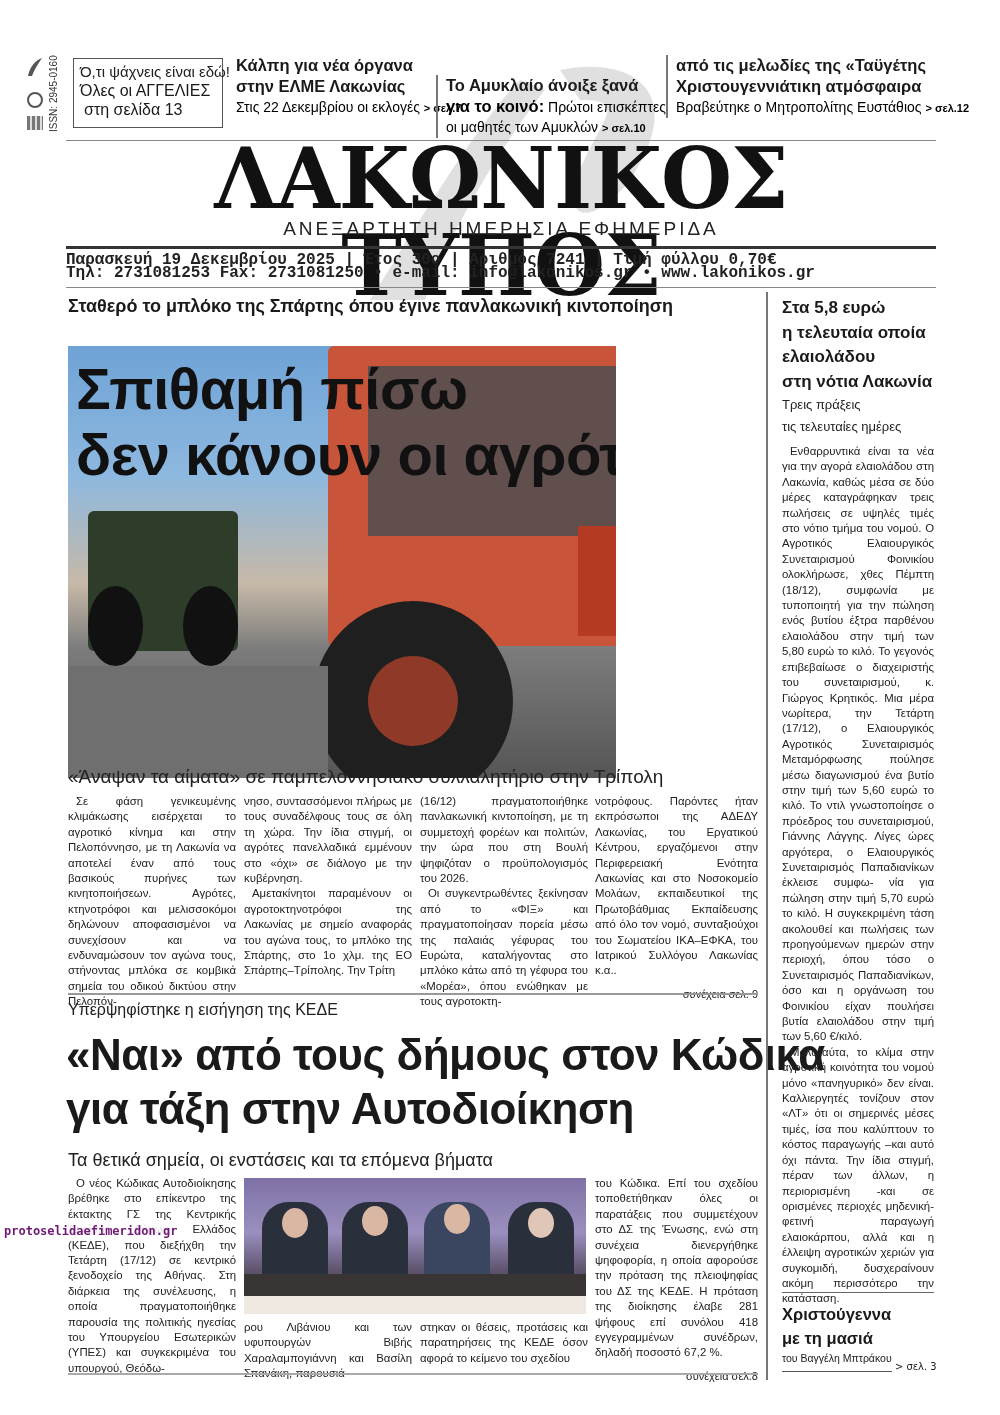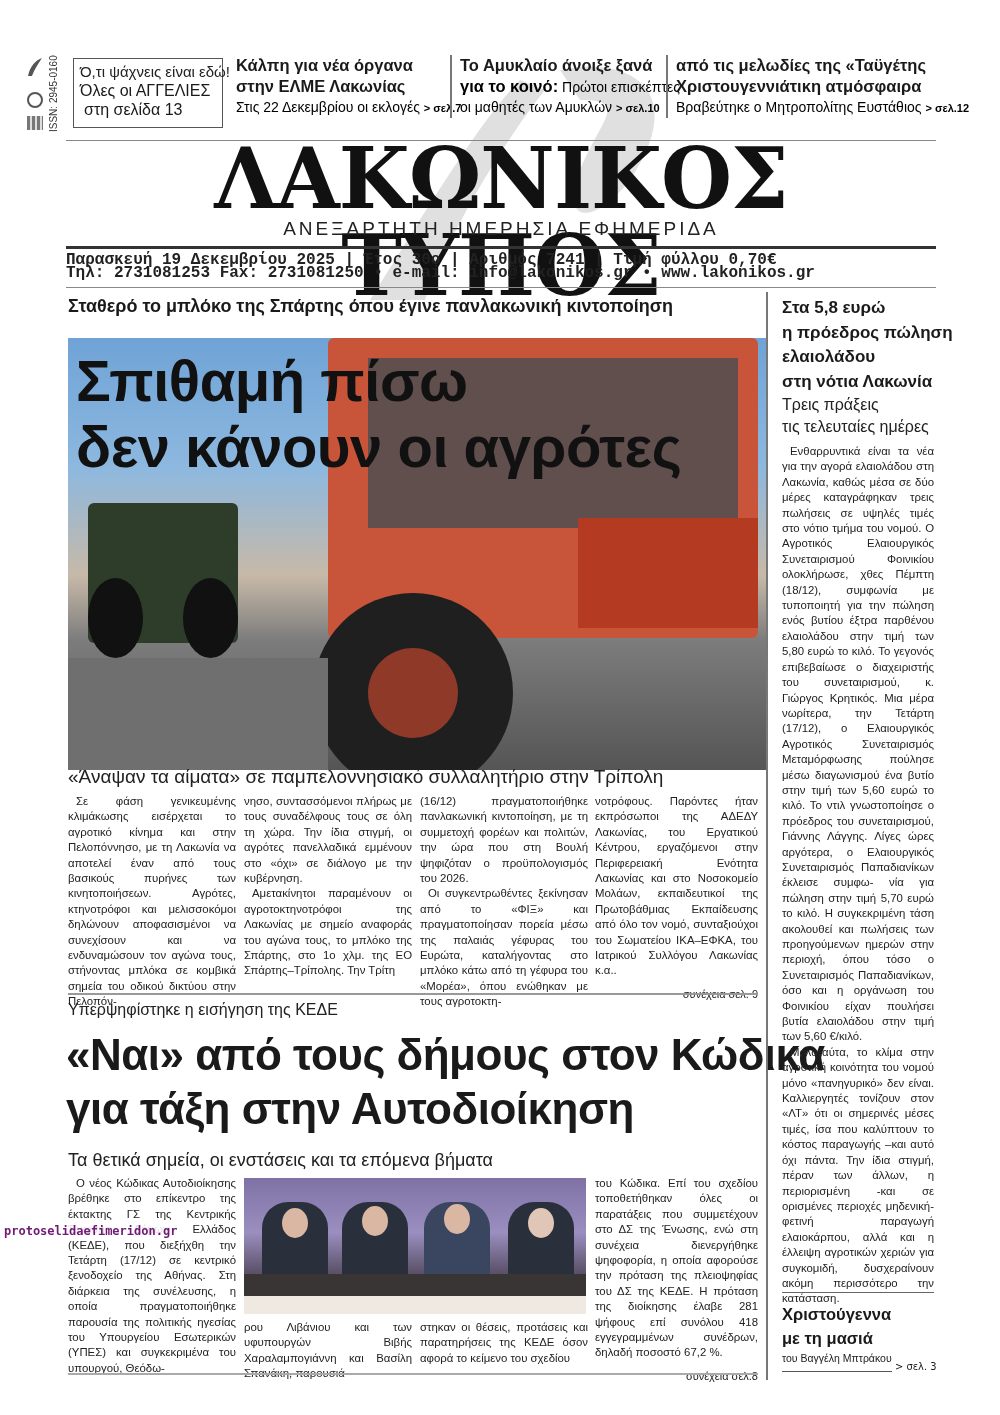--- a/index.html
+++ b/index.html
@@ -30,21 +30,21 @@
 
   
   .rule-thin { position: absolute; height: 2px; background: #444; }
   .rule-thick { position: absolute; height: 3px; background: #333; }
   .masthead-title { left: 66px; top: 136px; width: 870px; text-align: center; font-family: "DejaVu Serif", "Liberation Serif", serif; font-size: 80px; font-weight: bold; letter-spacing: -1px; line-height: 82px; transform: scaleX(1.02) scaleY(1.05); transform-origin: center top; color: #111; }
   .masthead-sub { left: 66px; top: 218px; width: 870px; text-align: center; font-size: 19px; letter-spacing: 3px; color: #222; font-family: "Liberation Sans", sans-serif; }
   .issue-info { left: 66px; top: 254px; width: 870px; text-align: left; font-size: 16px; font-weight: bold; line-height: 13px; color: #222; font-family: Liberation Mono, monospace; }
 
   
   .kicker { left: 68px; top: 296px; font-size: 18px; font-weight: bold; white-space: nowrap; color: #1a1a1a; font-family: "Liberation Sans Narrow","Liberation Sans",sans-serif; }
-  .hero { left: 68px; top: 338px; width: 700px; height: 432px; overflow: hidden; background: linear-gradient(180deg, #6fa3d6 0%, #8db8df 30%, #c7b9a8 55%, #7c7c7c 70%, #555 100%); }
+  .hero { left: 68px; top: 346px; width: 548px; height: 432px; overflow: hidden; background: linear-gradient(180deg, #6fa3d6 0%, #8db8df 30%, #c7b9a8 55%, #7c7c7c 70%, #555 100%); }
   .hero-title { position: absolute; left: 8px; top: 10px; font-family: "Liberation Sans Narrow","Liberation Sans",sans-serif; font-weight: bold; font-size: 58px; line-height: 66px; color: #111; white-space: nowrap; letter-spacing: -0.5px; }
   .hero-caption { left: 68px; top: 766px; width: 690px; font-size: 19px; color: #222; white-space: nowrap; font-family: "Liberation Sans Narrow","Liberation Sans",sans-serif; }
 
   .col-text { position: absolute; font-size: 11.4px; line-height: 15.4px; text-align: justify; color: #222; font-family: "Liberation Sans Narrow","Liberation Sans",sans-serif; hyphens: manual; }
   .col-text p { text-indent: 8px; }
   .col-text .cont { text-align: right; font-size: 11px; margin-top: 8px; }
 
   
   .s2-kicker { left: 68px; top: 1001px; font-size: 16px; color: #222; white-space: nowrap; font-family: "Liberation Sans Narrow","Liberation Sans",sans-serif; }
   .s2-title { left: 66px; top: 1028px; font-size: 44px; font-weight: bold; line-height: 54px; white-space: nowrap; font-family: "Liberation Sans Narrow","Liberation Sans",sans-serif; letter-spacing: -0.5px; }
@@ -53,21 +53,21 @@
   .person { position: absolute; bottom: 30px; width: 66px; height: 82px; border-radius: 26px 26px 4px 4px; background: #2a2f3c; }
   .head { position: absolute; width: 26px; height: 30px; border-radius: 50%; background: #d9b7a3; }
   .table-strip { position: absolute; left: 0; bottom: 18px; width: 100%; height: 22px; background: #3a3535; }
   .cloth { position: absolute; left: 0; bottom: 0; width: 100%; height: 18px; background: #efe9e2; }
 
   .watermark-text { left: 4px; top: 1224px; font-size: 12px; font-weight: bold; color: #701a75; font-family: "DejaVu Sans Mono","Liberation Mono",monospace; white-space: nowrap; background: rgba(255,255,255,0.85); }
 
   
   .right-rule { position: absolute; left: 766px; top: 292px; width: 2px; height: 1088px; background: #777; }
   .r-title { left: 782px; top: 296px; font-size: 17px; line-height: 24.5px; font-weight: bold; white-space: nowrap; font-family: "Liberation Sans Narrow","Liberation Sans",sans-serif; }
-  .r-sub { left: 782px; top: 394px; font-size: 16px; line-height: 22px; color: #222; white-space: nowrap; font-family: "Liberation Sans Narrow","Liberation Sans",sans-serif; }
+  .r-sub { left: 782px; top: 394px; font-size: 13px; line-height: 22px; color: #222; white-space: nowrap; font-family: "Liberation Sans Narrow","Liberation Sans",sans-serif; }
   .r-box-title { left: 782px; top: 1302px; font-size: 16.5px; line-height: 24px; font-weight: bold; white-space: nowrap; font-family: "Liberation Sans Narrow","Liberation Sans",sans-serif; }
   .r-box-author { left: 782px; top: 1352px; font-size: 10.5px; white-space: nowrap; font-family: "Liberation Sans Narrow","Liberation Sans",sans-serif; }
   .r-box-page { left: 895px; top: 1360px; font-size: 11px; white-space: nowrap; }
   .r-box-line { position: absolute; left: 782px; top: 1371px; width: 110px; height: 1px; background: #555; }
 </style>
 </head>
 <body>
 
 <svg class="watermark" viewBox="0 0 420 240">
   <path d="M40 240 C 90 160, 150 60, 190 20 L 215 30 C 175 80, 120 170, 95 240 Z" fill="#777"></path>
@@ -88,21 +88,21 @@
   <div class="promo-2">Όλες οι ΑΓΓΕΛΙΕΣ</div>
   <div class="promo-2" style="padding-left:4px">στη σελίδα 13</div>
 </div>
 
 <div class="abs teaser" style="left:228px;">
   <div class="t-h">Κάλπη για νέα όργανα</div>
   <div class="t-h">στην ΕΛΜΕ Λακωνίας</div>
   <div class="t-s"><span>Στις 22 Δεκεμβρίου οι εκλογές</span> <span class="pg">&gt; σελ.7</span></div>
 </div>
 
-<div class="abs teaser sep" style="left:450px;">
+<div class="abs teaser sep" style="left:436px;margin-top:20px;">
   <div class="t-h">Το Αμυκλαίο άνοιξε ξανά</div>
   <div class="t-s"><b class="t-h" style="display:inline">για το κοινό:</b><span> Πρώτοι επισκέπτες</span></div>
   <div class="t-s"><span>οι μαθητές των Αμυκλών</span> <span class="pg">&gt; σελ.10</span></div>
 </div>
 
 <div class="abs teaser sep" style="left:666px;">
   <div class="t-h">από τις μελωδίες της «Ταϋγέτης</div>
   <div class="t-h">Χριστουγεννιάτικη ατμόσφαιρα</div>
   <div class="t-s"><span>Βραβεύτηκε ο Μητροπολίτης Ευστάθιος</span> <span class="pg">&gt; σελ.12</span></div>
 </div>
@@ -190,21 +190,21 @@
   <p style="text-indent:0">του Κώδικα. Επί του σχεδίου τοποθετήθηκαν όλες οι παρατάξεις που συμμετέχουν στο ΔΣ της Ένωσης, ενώ στη συνέχεια διενεργήθηκε ψηφοφορία, η οποία αφορούσε την πρόταση της πλειοψηφίας του ΔΣ της ΚΕΔΕ. Η πρόταση της διοίκησης έλαβε 281 ψήφους επί συνόλου 418 εγγεγραμμένων συνέδρων, δηλαδή ποσοστό 67,2 %.</p>
   <div class="cont">συνέχεια σελ.8</div>
 </div>
 <div class="rule-thin" style="left:68px; top:1373px; width:690px; height:2px; background:#aaa;"></div>
 
 <div class="abs watermark-text">protoselidaefimeridon.gr</div>
 
 <div class="right-rule"></div>
 <div class="abs r-title">
   <div>Στα 5,8 ευρώ</div>
-  <div>η πρόεδρος πώληση</div>
+  <div>η τελευταία οποία</div>
   <div>ελαιολάδου</div>
   <div>στη νότια Λακωνία</div>
 </div>
 <div class="abs r-sub">
   <div>Τρεις πράξεις</div>
   <div>τις τελευταίες ημέρες</div>
 </div>
 <div class="col-text" style="left:782px; top:444px; width:152px;">
   <p>Ενθαρρυντικά είναι τα νέα για την αγορά ελαιολάδου στη Λακωνία, καθώς μέσα σε δύο μέρες καταγράφηκαν τρεις πωλήσεις σε υψηλές τιμές στο νότιο τμήμα του νομού. Ο Αγροτικός Ελαιουργικός Συνεταιρισμού Φοινικίου ολοκλήρωσε, χθες Πέμπτη (18/12), συμφωνία με τυποποιητή για την πώληση ενός βυτίου έξτρα παρθένου ελαιολάδου στην τιμή των 5,80 ευρώ το κιλό. Το γεγονός επιβεβαίωσε ο διαχειριστής του συνεταιρισμού, κ. Γιώργος Κρητικός. Μια μέρα νωρίτερα, την Τετάρτη (17/12), ο Ελαιουργικός Αγροτικός Συνεταιρισμός Μεταμόρφωσης πούλησε μέσω διαγωνισμού ένα βυτίο στην τιμή των 5,60 ευρώ το κιλό. Το ντιλ γνωστοποίησε ο πρόεδρος του συνεταιρισμού, Γιάννης Λάγγης. Λίγες ώρες αργότερα, ο Ελαιουργικός Συνεταιρισμός Παπαδιανίκων έκλεισε συμφω- νία για πώληση στην τιμή 5,70 ευρώ το κιλό. Η συγκεκριμένη τάση ακολουθεί και πωλήσεις των προηγούμενων ημερών στην περιοχή, όπου τόσο ο Συνεταιρισμός Παπαδιανίκων, όσο και η οργάνωση του Φοινικίου είχαν πουλήσει βυτία ελαιολάδου στην τιμή των 5,60 €/κιλό.</p>
   <p>Μολαταύτα, το κλίμα στην αγροτική κοινότητα του νομού μόνο «πανηγυρικό» δεν είναι. Καλλιεργητές τονίζουν στον «ΛΤ» ότι οι σημερινές μέσες τιμές, ίσα που καλύπτουν το κόστος παραγωγής –και αυτό όχι πάντα. Την ίδια στιγμή, πέραν των άλλων, η περιορισμένη -και σε ορισμένες περιοχές μηδενική- φετινή παραγωγή ελαιοκάρπου, αλλά και η έλλειψη αγροτικών χεριών για συγκομιδή, δυσχεραίνουν ακόμη περισσότερο την κατάσταση.</p>

